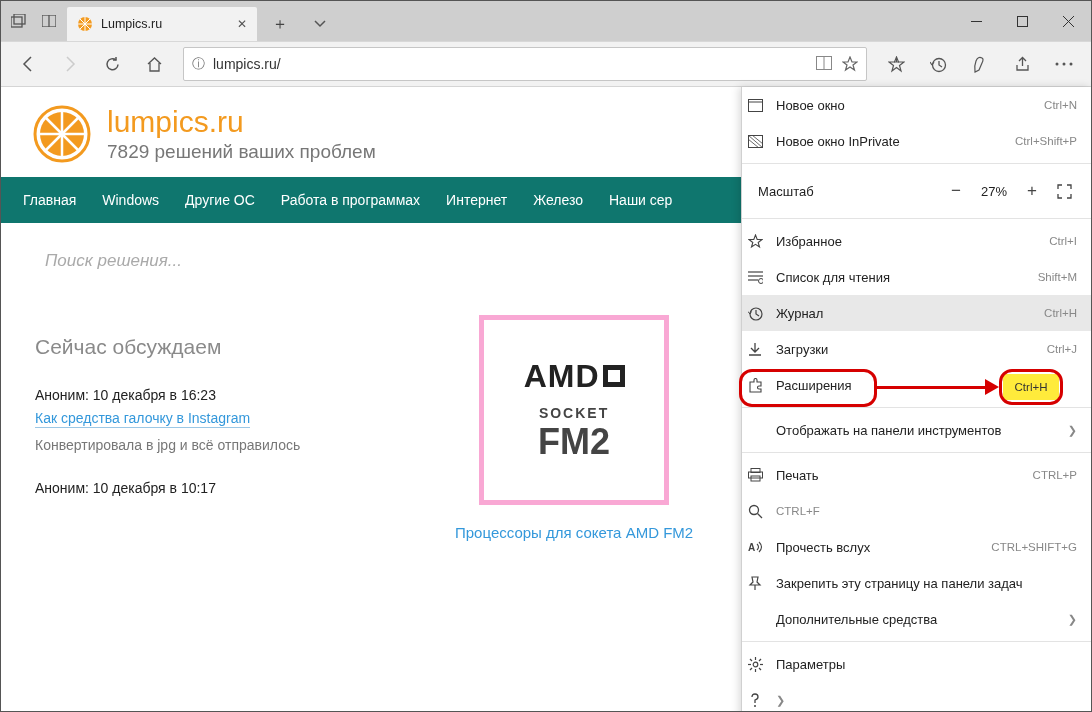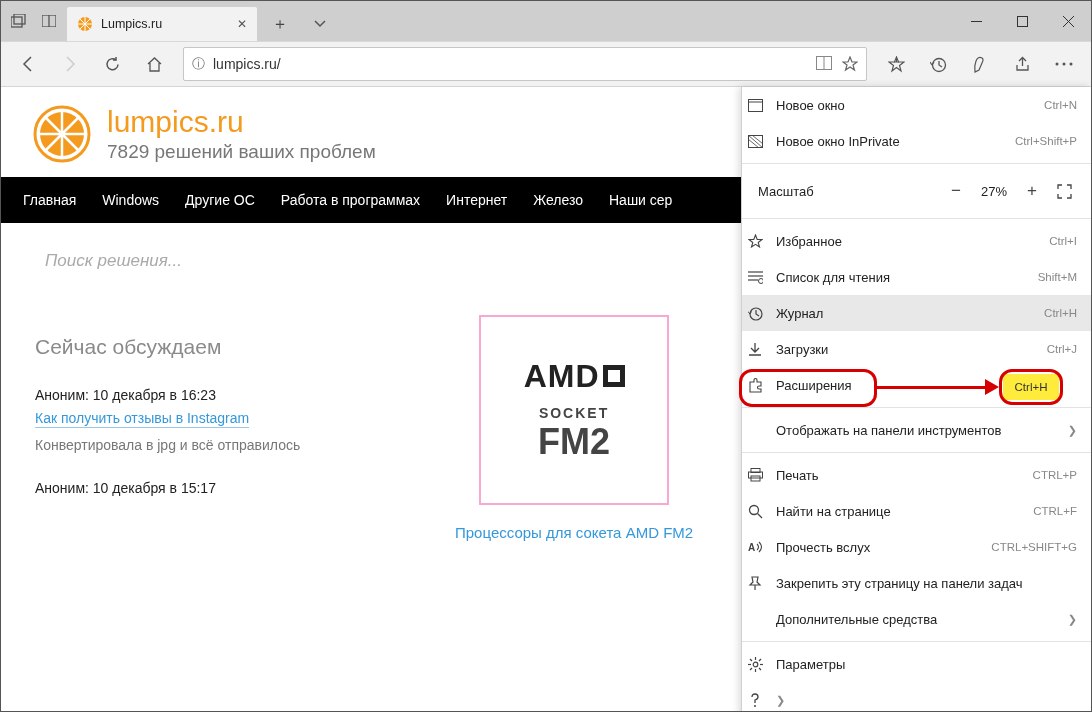--- a/index.html
+++ b/index.html
@@ -26,35 +26,35 @@
 .addr-text { font-size:14px; color:#333; flex:1; }
 .addr-right { display:flex; gap:10px; color:#666; }
 
 
 .page { position:relative; height:calc(100% - 86px); overflow:hidden; }
 .header-area { padding:18px 32px 14px; display:flex; gap:16px; align-items:center; }
 .logo { width:58px; height:58px; }
 .site-title { font-size:30px; color:#f39a1f; font-weight:400; }
 .site-tag { font-size:19px; color:#777; margin-top:2px; }
 
-.navbar { background:#000000; height:46px; display:flex; align-items:center; padding:0 22px; gap:26px; }
+.navbar { background:#0f766e; height:46px; display:flex; align-items:center; padding:0 22px; gap:26px; }
 .nav-item { color:#fff; font-size:14px; }
 
 .search-area { padding:28px 44px 34px;font-style:italic; }
 .search-input { font-size:17px; color:#aaa; }
 
 .cols { display:flex; padding:10px 34px; gap:100px; }
 .col-left { width:320px; }
 .discuss-h { font-size:21px; color:#8a8a8a; margin:20px 0 28px; }
 .post-auth { font-size:14px; color:#222; margin-bottom:6px; }
 .post-link { font-size:14px; color:#3498db; border-bottom:1px solid #9cc8e6; padding-bottom:1px; display:inline; }
 .post-body { font-size:14px; color:#777; margin-top:8px; line-height:1.5; }
 .post { margin-bottom:24px; }
 .col-mid { text-align:center; }
-.amd-box { width:190px; height:190px; border:2px solid #f9a8d4; display:flex; flex-direction:column; align-items:center; justify-content:center; margin:0 auto 16px; }
+.amd-box { width:190px; height:190px; border:5px solid #f9a8d4; display:flex; flex-direction:column; align-items:center; justify-content:center; margin:0 auto 16px; }
 .amd-logo { font:700 32px Arial; color:#222; letter-spacing:1px; }
 .amd-sq { display:inline-block; width:22px; height:22px; border:5px solid #222; margin-left:3px; }
 .amd-socket { font:700 14px Arial; color:#444; letter-spacing:2px; margin-top:10px; }
 .amd-fm2 { font:700 36px Arial; color:#444; }
 .mid-link { font-size:15px; color:#3498db; line-height:1.6; }
 
 
 .menu { position:absolute; top:86px; right:0; width:350px; background:#fff; border-left:1px solid #d0d0d0; box-shadow:-2px 0 8px rgba(0,0,0,0.15); z-index:10; }
 .menu-sep { height:1px; background:#e3e3e3; margin:4px 0; }
 .menu-item { height:36px; display:flex; align-items:center; padding:0 14px 0 4px; gap:12px; font-size:13px; color:#222; position:relative; }
@@ -238,25 +238,25 @@
     <span class="nav-item">Наши сер</span>
   </div>
   <div class="search-area">
     <div class="search-input">Поиск решения...</div>
   </div>
   <div class="cols">
     <div class="col-left">
       <div class="discuss-h">Сейчас обсуждаем</div>
       <div class="post">
         <div class="post-auth">Аноним: 10 декабря в 16:23</div>
-        <span class="post-link">Как получить отзывы в Instagram</span>
+        <span class="post-link">Как средства галочку в Instagram</span>
         <div class="post-body">Конвертировала в jpg и всё отправилось</div>
       </div>
       <div class="post">
-        <div class="post-auth">Аноним: 10 декабря в 15:17</div>
+        <div class="post-auth">Аноним: 10 декабря в 10:17</div>
       </div>
     </div>
     <div class="col-mid">
       <div class="amd-box">
         <div class="amd-logo"><span>AMD</span><span class="amd-sq"></span></div>
         <div class="amd-socket">SOCKET</div>
         <div class="amd-fm2">FM2</div>
       </div>
       <div class="mid-link">Процессоры для сокета AMD FM2</div>
     </div>
@@ -370,21 +370,20 @@
     <span class="mi-label">Печать</span>
     <span class="mi-short">CTRL+P</span>
   </div>
   <div class="menu-item">
     <span class="mi-icon">
         <svg width="15" height="15" viewBox="0 0 15 15">
           <circle cx="6" cy="6" r="4.5" fill="none" stroke="#444" stroke-width="1.3"></circle>
           <line x1="9.5" y1="9.5" x2="14" y2="14" stroke="#444" stroke-width="1.3"></line>
         </svg>
       </span>
-    <span class="mi-label">Найти на странице</span>
     <span class="mi-short">CTRL+F</span>
   </div>
   <div class="menu-item">
     <span class="mi-icon">
         <svg width="15" height="14" viewBox="0 0 15 14">
           <text x="0" y="11" font-size="10" font-weight="700" fill="#444">A</text>
           <path d="M9 4 Q12 7 9 10 M11 2 Q16 7 11 12" fill="none" stroke="#444" stroke-width="1.1"></path>
         </svg>
       </span>
     <span class="mi-label">Прочесть вслух</span>

